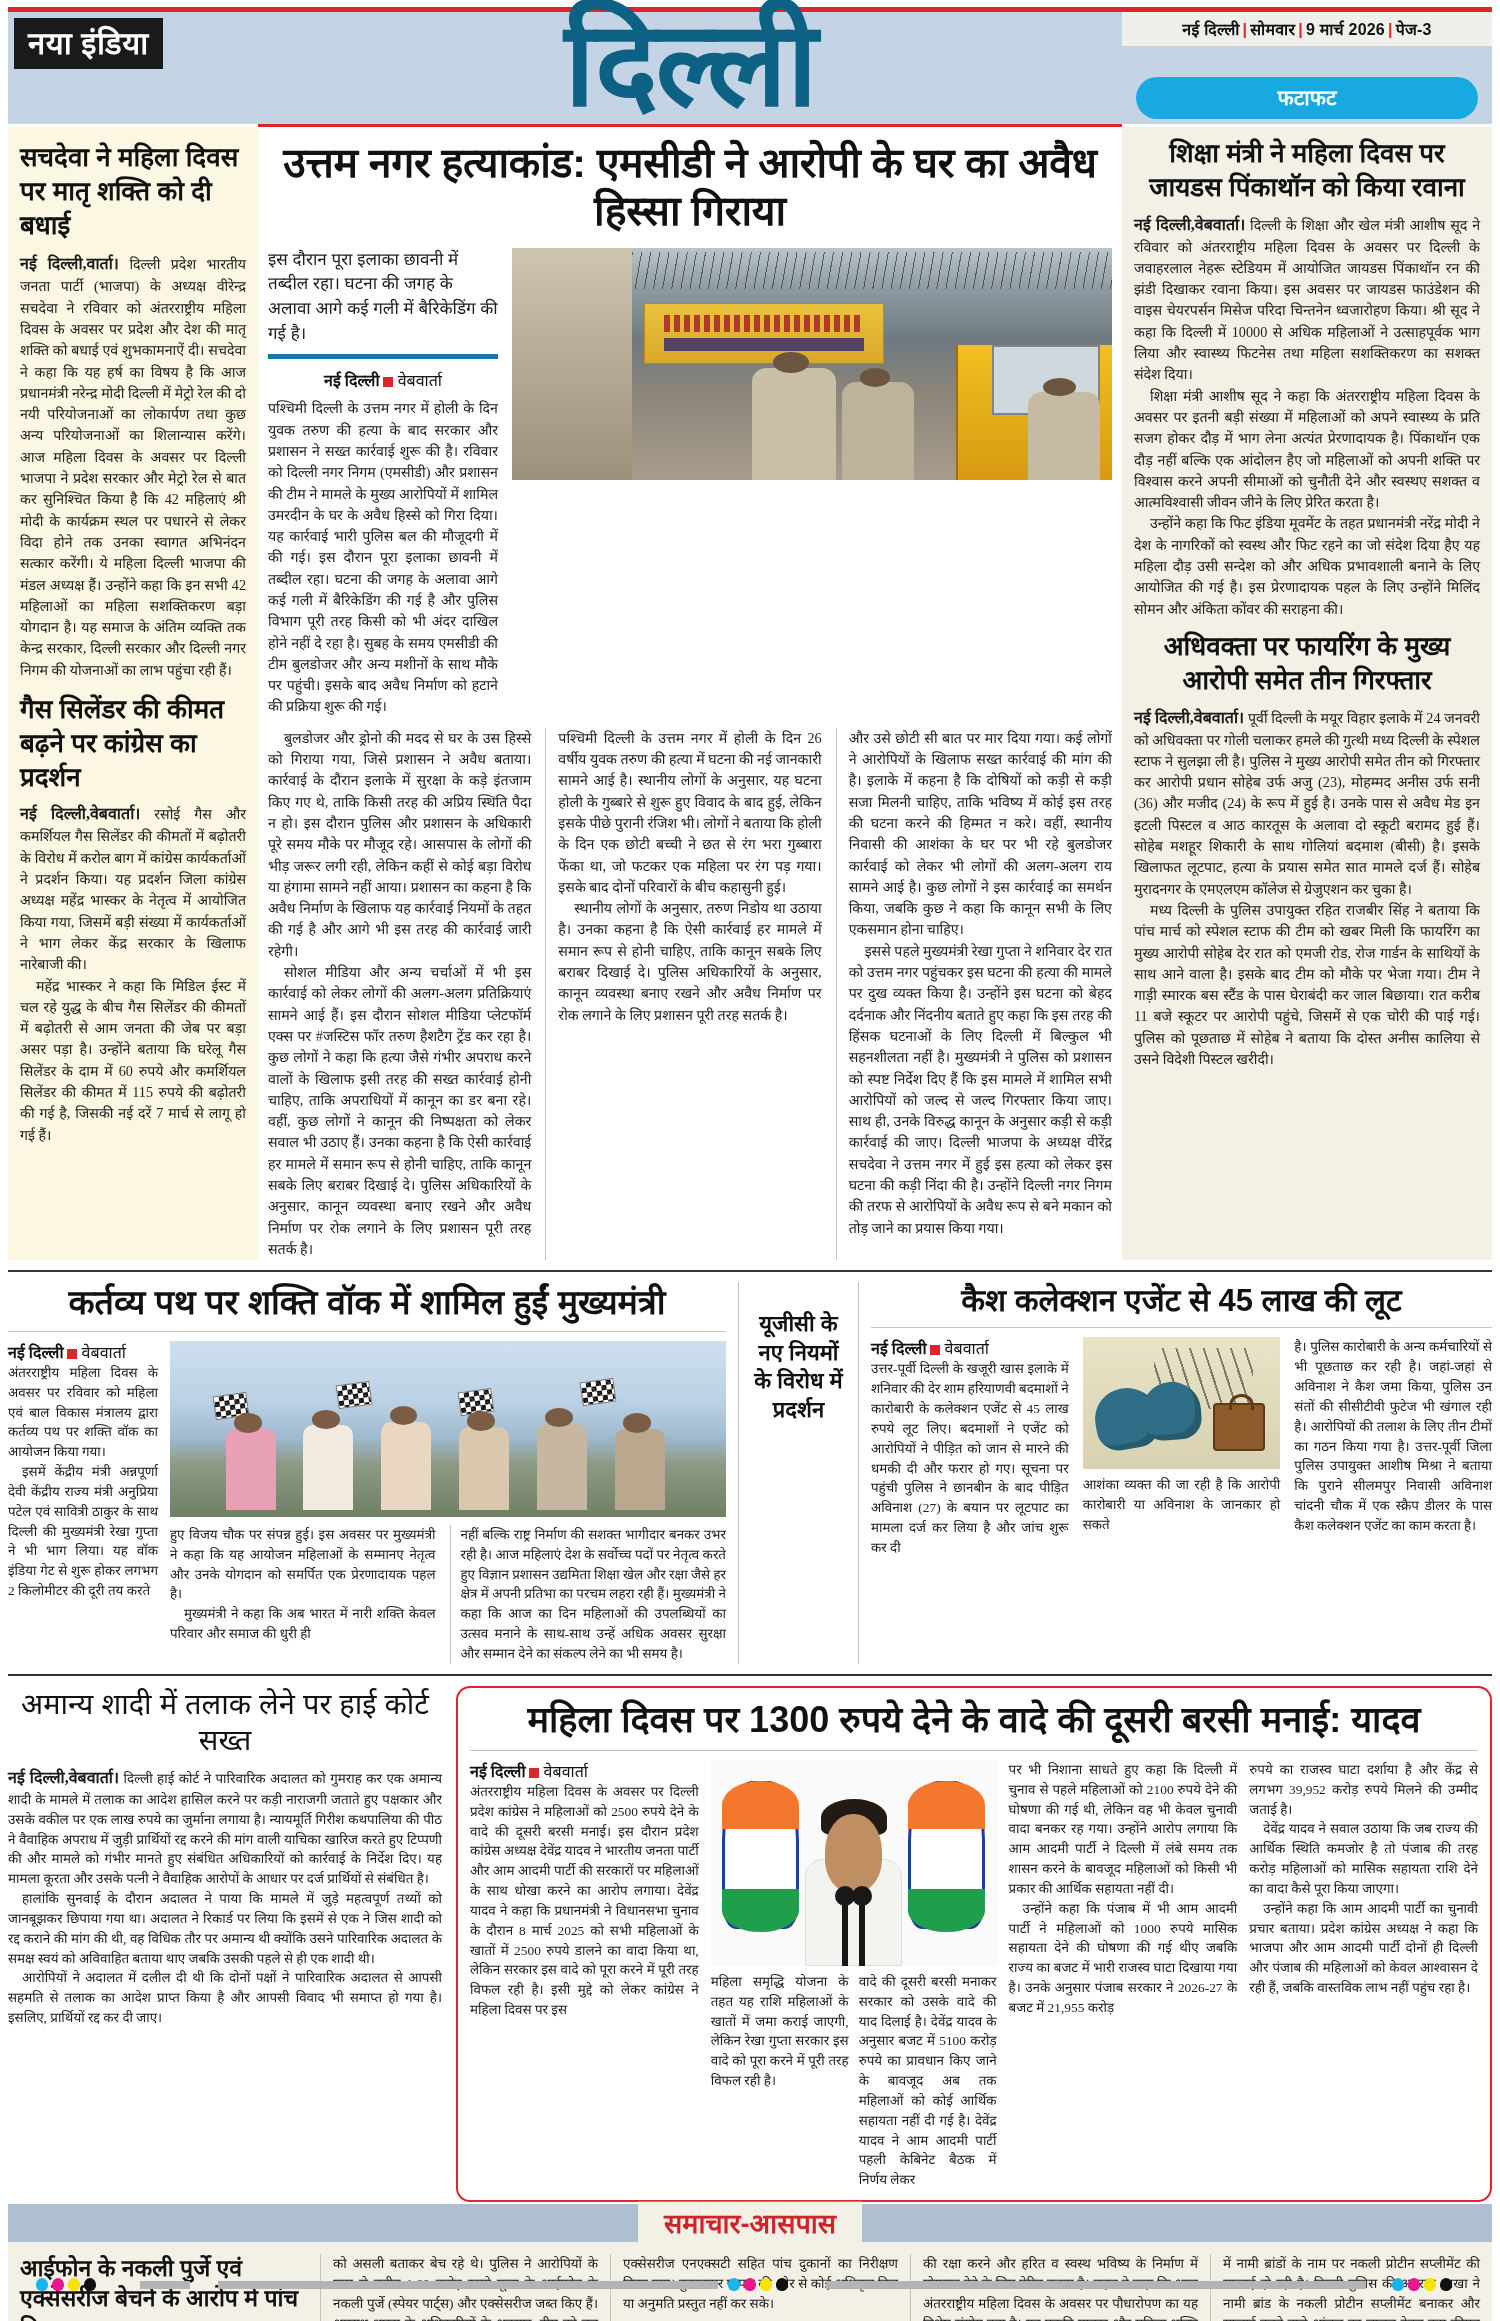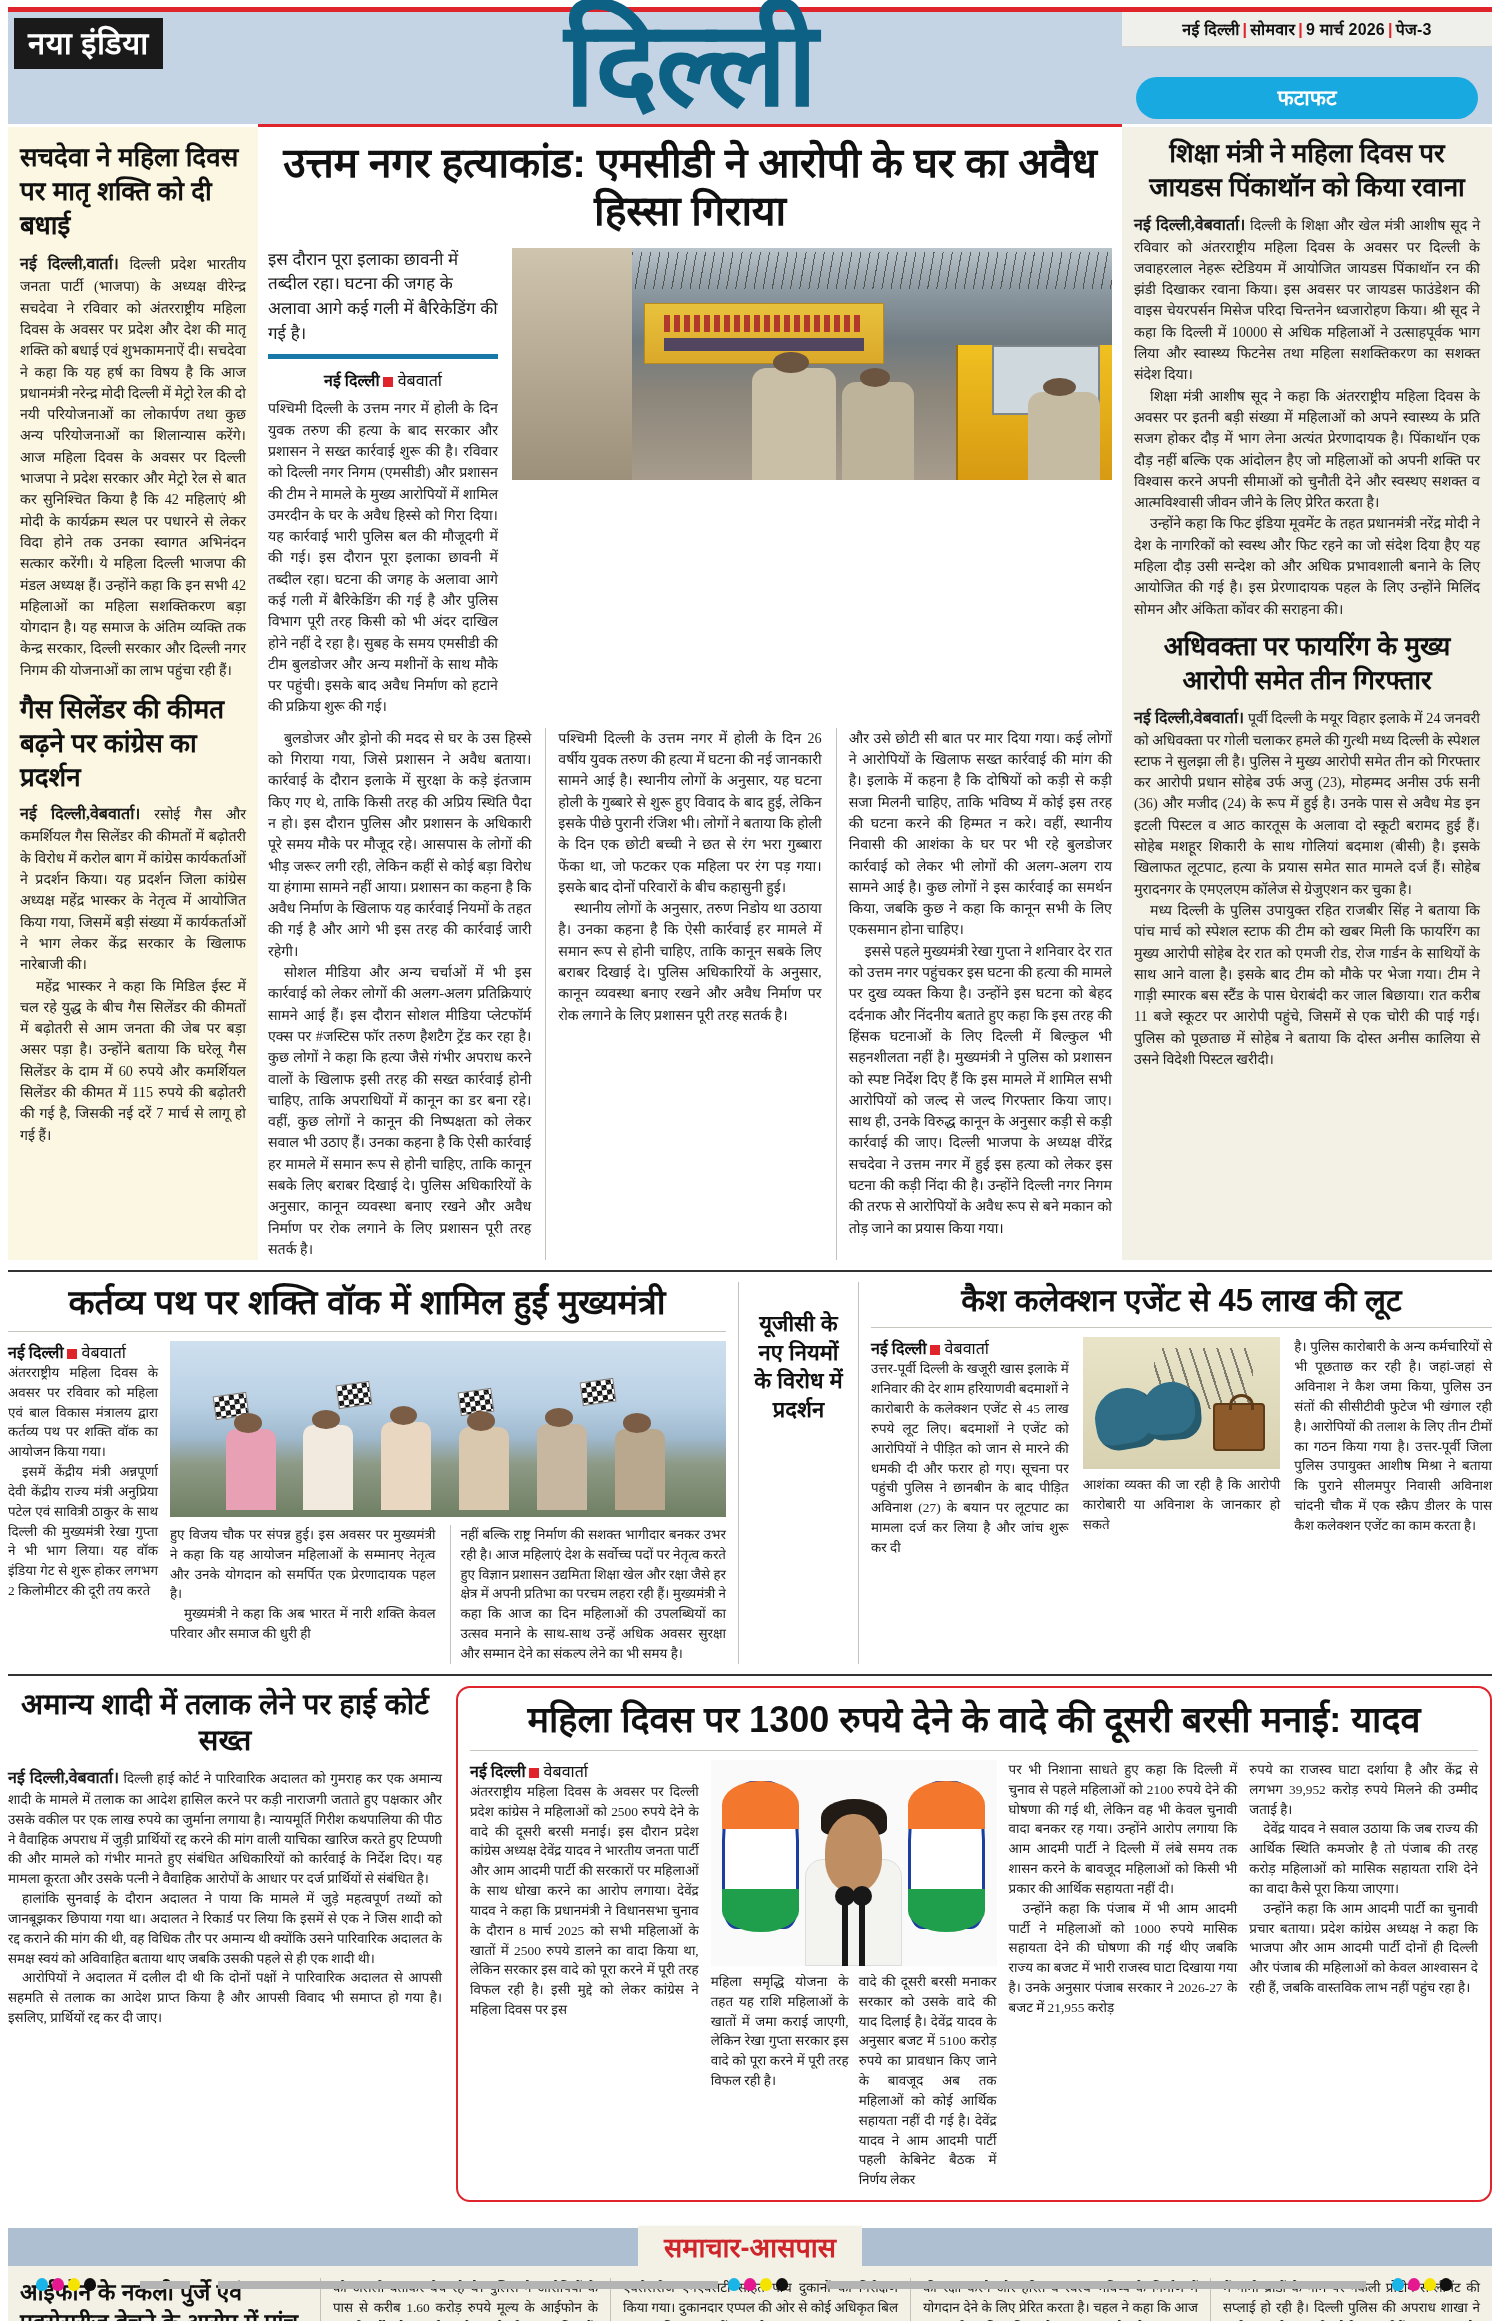--- a/index.html
+++ b/index.html
@@ -62,21 +62,21 @@
     font-family:"Liberation Sans","DejaVu Sans",sans-serif;
     font-weight:bold; font-size:26px; line-height:1.3; color:#111;
   }
   .hl-side.center{ text-align:center; }
   .hl-band{
     font-family:"Liberation Sans","DejaVu Sans",sans-serif;
     font-weight:bold; font-size:34px; line-height:1.2; text-align:center; color:#111;
   }
   .hl-mid{
     font-family:"Liberation Sans","DejaVu Sans",sans-serif;
-    font-weight:bold; font-size:29px; line-height:1.25; text-align:center; color:#111;
+    font-weight:normal; font-size:29px; line-height:1.25; text-align:center; color:#111;
   }
   .hl-sm{
     font-family:"Liberation Sans","DejaVu Sans",sans-serif;
     font-weight:bold; font-size:21px; line-height:1.3; color:#111;
   }
   .standfirst{
     font-family:"Liberation Sans","DejaVu Sans",sans-serif;
     font-size:17px; line-height:1.45; color:#1b1b1b;
   }
   .body-text{
@@ -223,21 +223,21 @@
     position:absolute; bottom:0; width:6px; height:34%; background:#181818;
   }
   .ph-yadav .mic1{ left:46%; }
   .ph-yadav .mic2{ left:52%; }
   .ph-yadav .mic1:before,.ph-yadav .mic2:before{
     content:""; position:absolute; top:-10px; left:-7px; width:20px; height:20px;
     background:#181818; border-radius:50%;
   }
 
   
-  .band-blue{ background:#aebfd2; height:38px; position:relative; margin-top:26px; }
+  .band-blue{ background:#aebfd2; height:38px; position:relative; margin-top:2px; }
   .band-blue .label{
     position:absolute; left:50%; top:50%; transform:translate(-50%,-52%);
     background:#f3f1e6; padding:2px 26px;
     font-family:"Liberation Sans","DejaVu Sans",sans-serif;
     font-weight:bold; font-size:27px; color:#d0242b; white-space:nowrap;
   }
 
   
   .redbox{ border:2px solid #e0242b; border-radius:14px; padding:10px 12px 10px 12px; }
 

